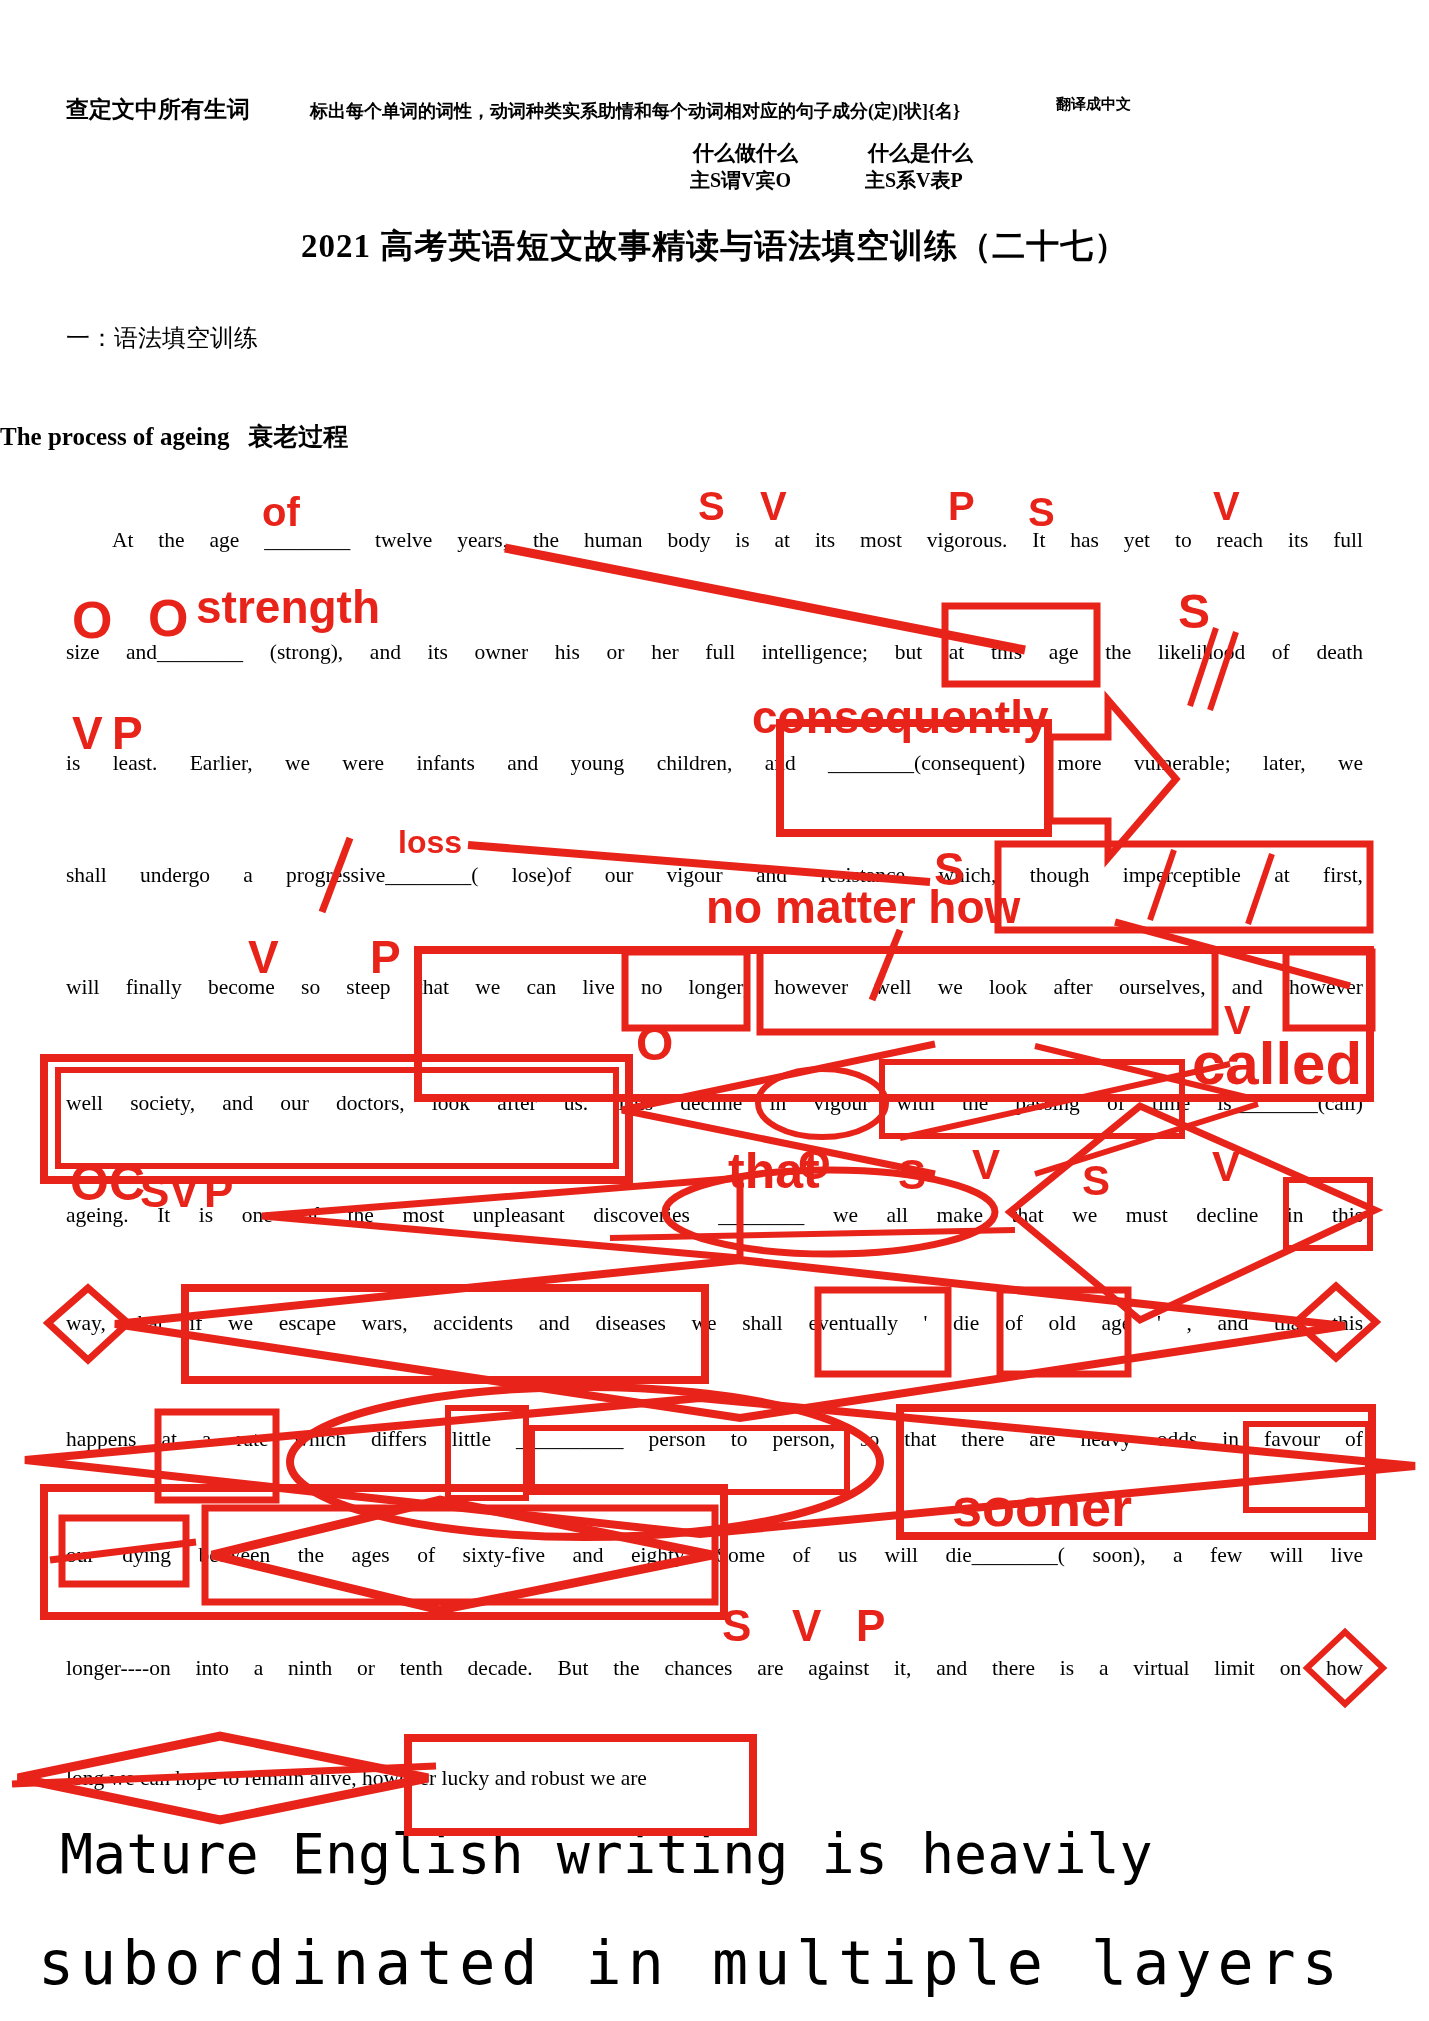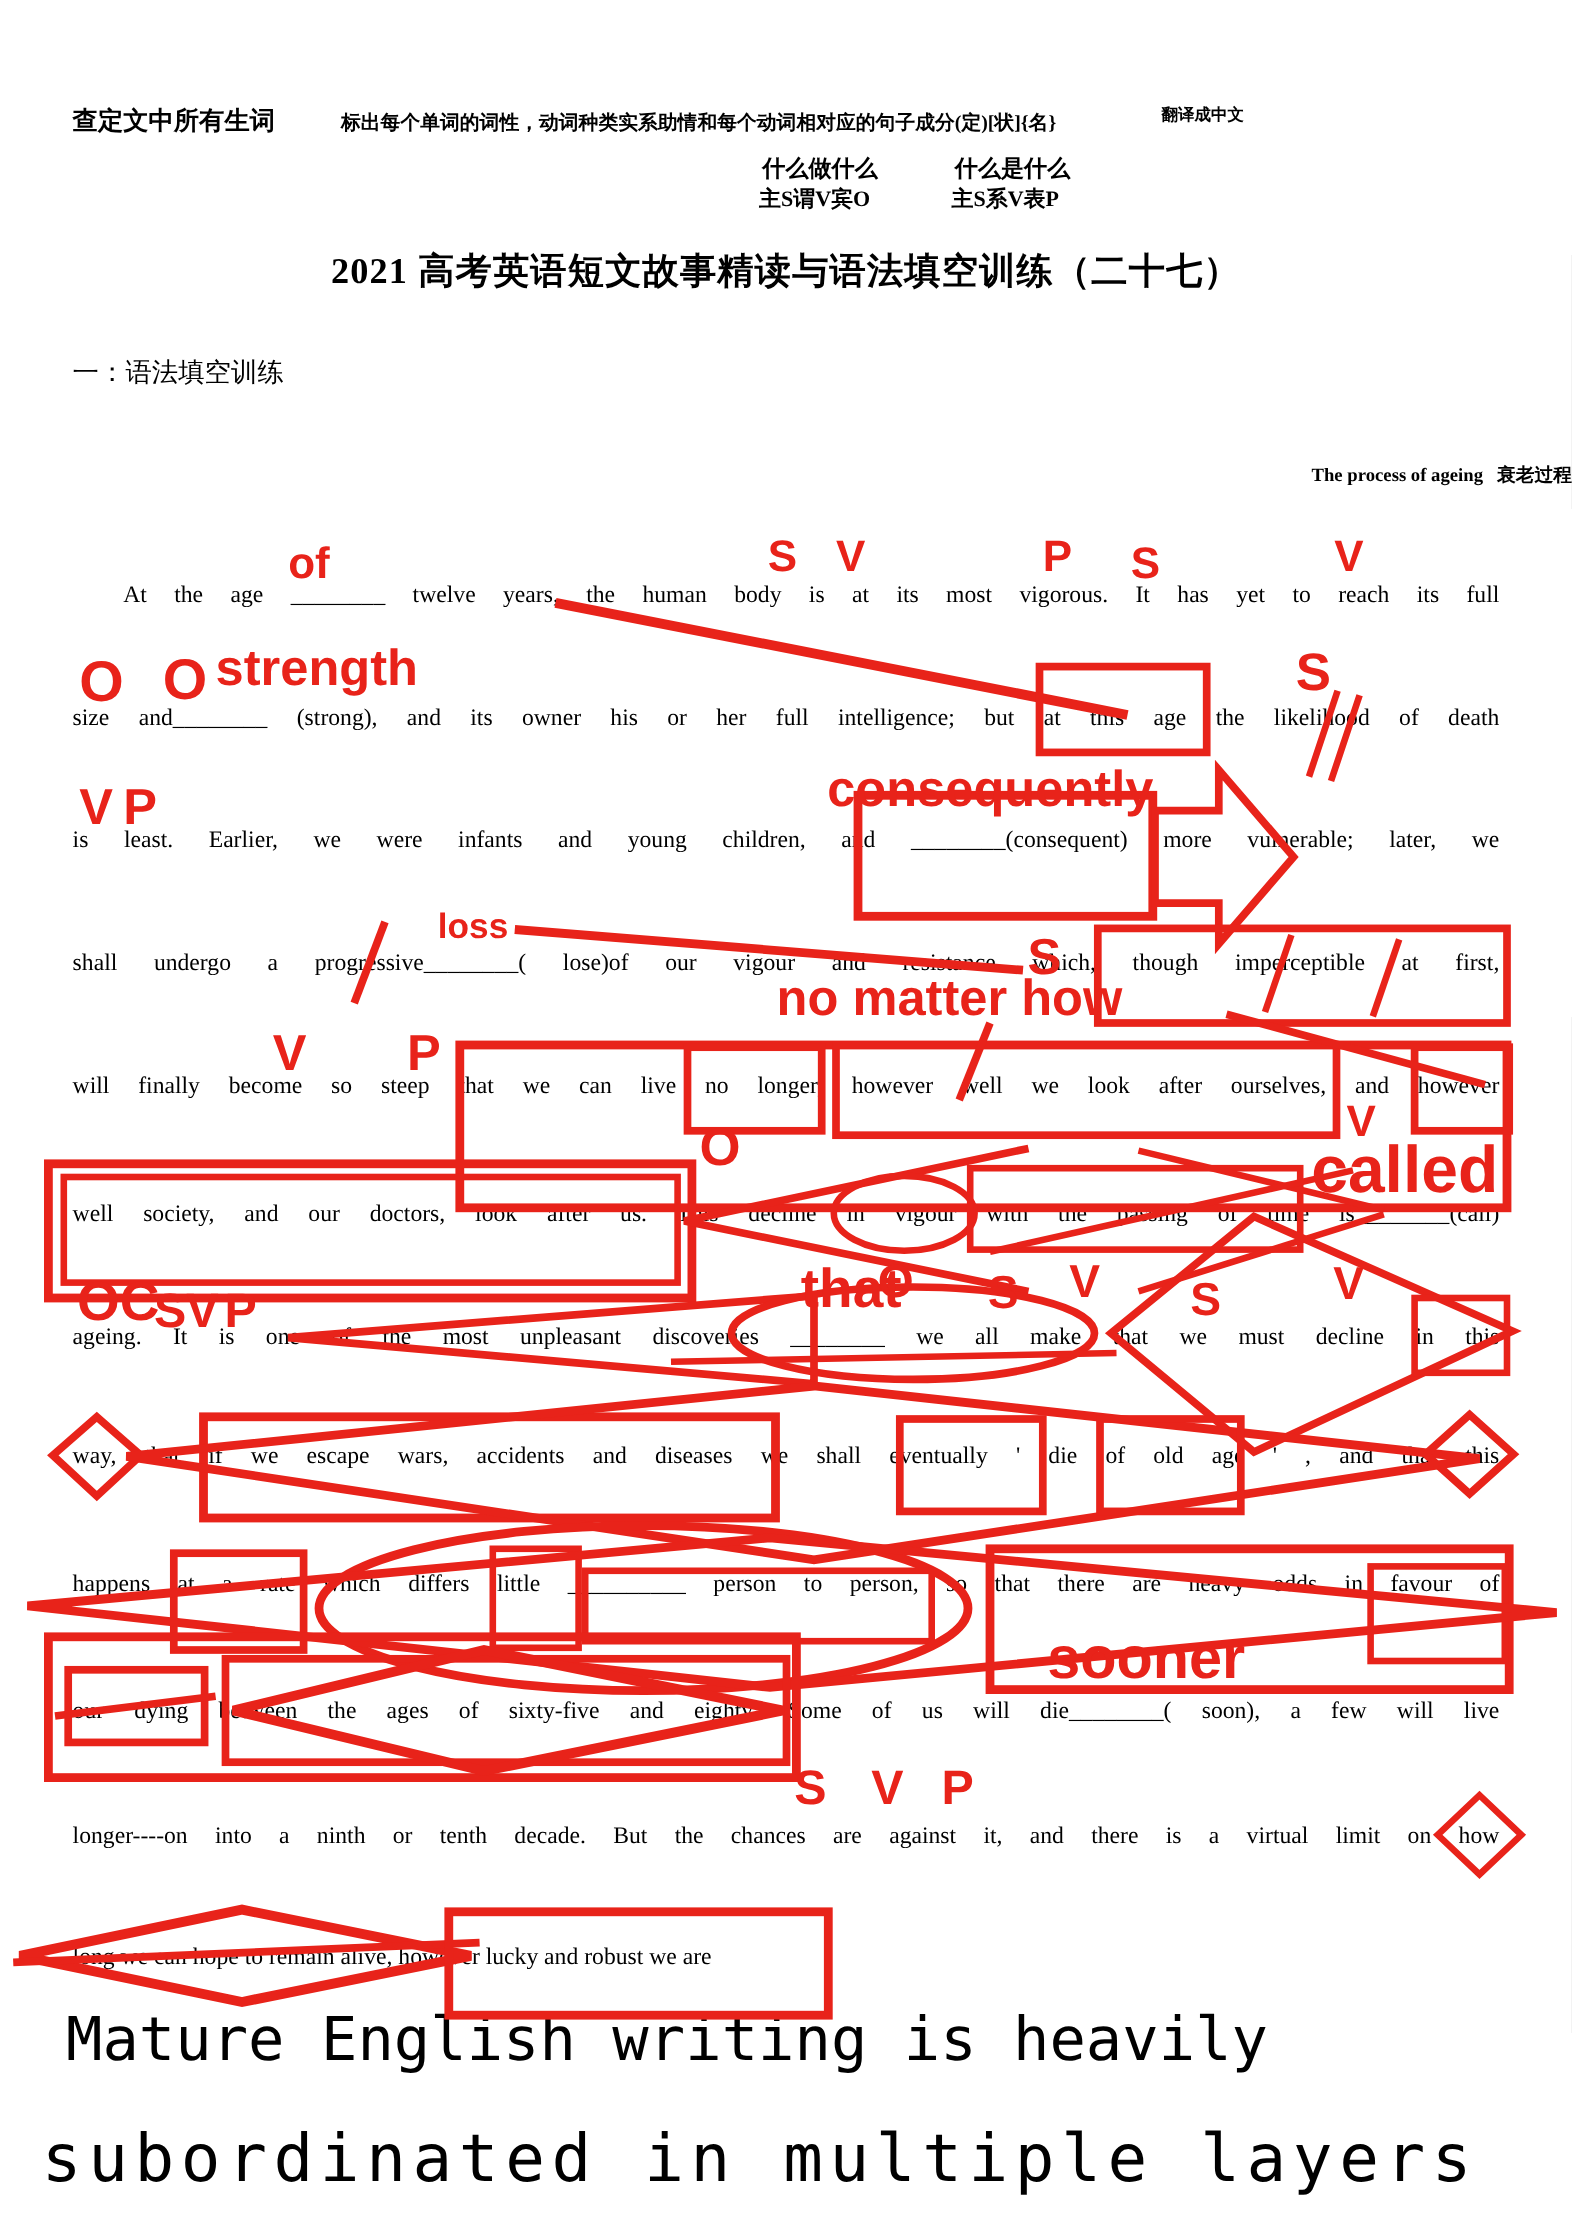--- a/index.html
+++ b/index.html
@@ -7,22 +7,22 @@
   #page {
     position:relative; width:1429px; height:2021px; background:#ffffff;
     margin:0 auto; overflow:hidden;
     font-family:"Liberation Serif", serif; color:#000;
   }
   .abs { position:absolute; white-space:nowrap; }
   .cjk-b { font-weight:bold; }
   #doc-title { position:absolute; left:0; top:224px; width:100%; text-align:center;
     font-size:33px; font-weight:bold; letter-spacing:1px; }
   #section-heading { position:absolute; left:66px; top:322px; font-size:24px; }
-  #passage-heading { position:absolute; left:0; top:420px; width:100%; text-align:right;
-    font-size:17px; font-weight:bold; }
+  #passage-heading { position:absolute; left:0; top:420px; width:100%; text-align:left;
+    font-size:25px; font-weight:bold; }
   .tline { position:absolute; left:66px; width:1297px; height:30px;
     font-size:21.5px; line-height:30px; color:#000;
     text-align:justify; text-align-last:justify; z-index:1; }
   .tline.first { text-indent:46px; }
   .tline.last { text-align-last:left; }
   #overlay { position:absolute; left:0; top:0; width:1429px; height:2021px;
     z-index:5; pointer-events:none; }
   #overlay * { fill:none; stroke:var(--red); }
   .rlabel { position:absolute; z-index:6; color:var(--red);
     font-family:"Liberation Sans", sans-serif; font-weight:bold;

